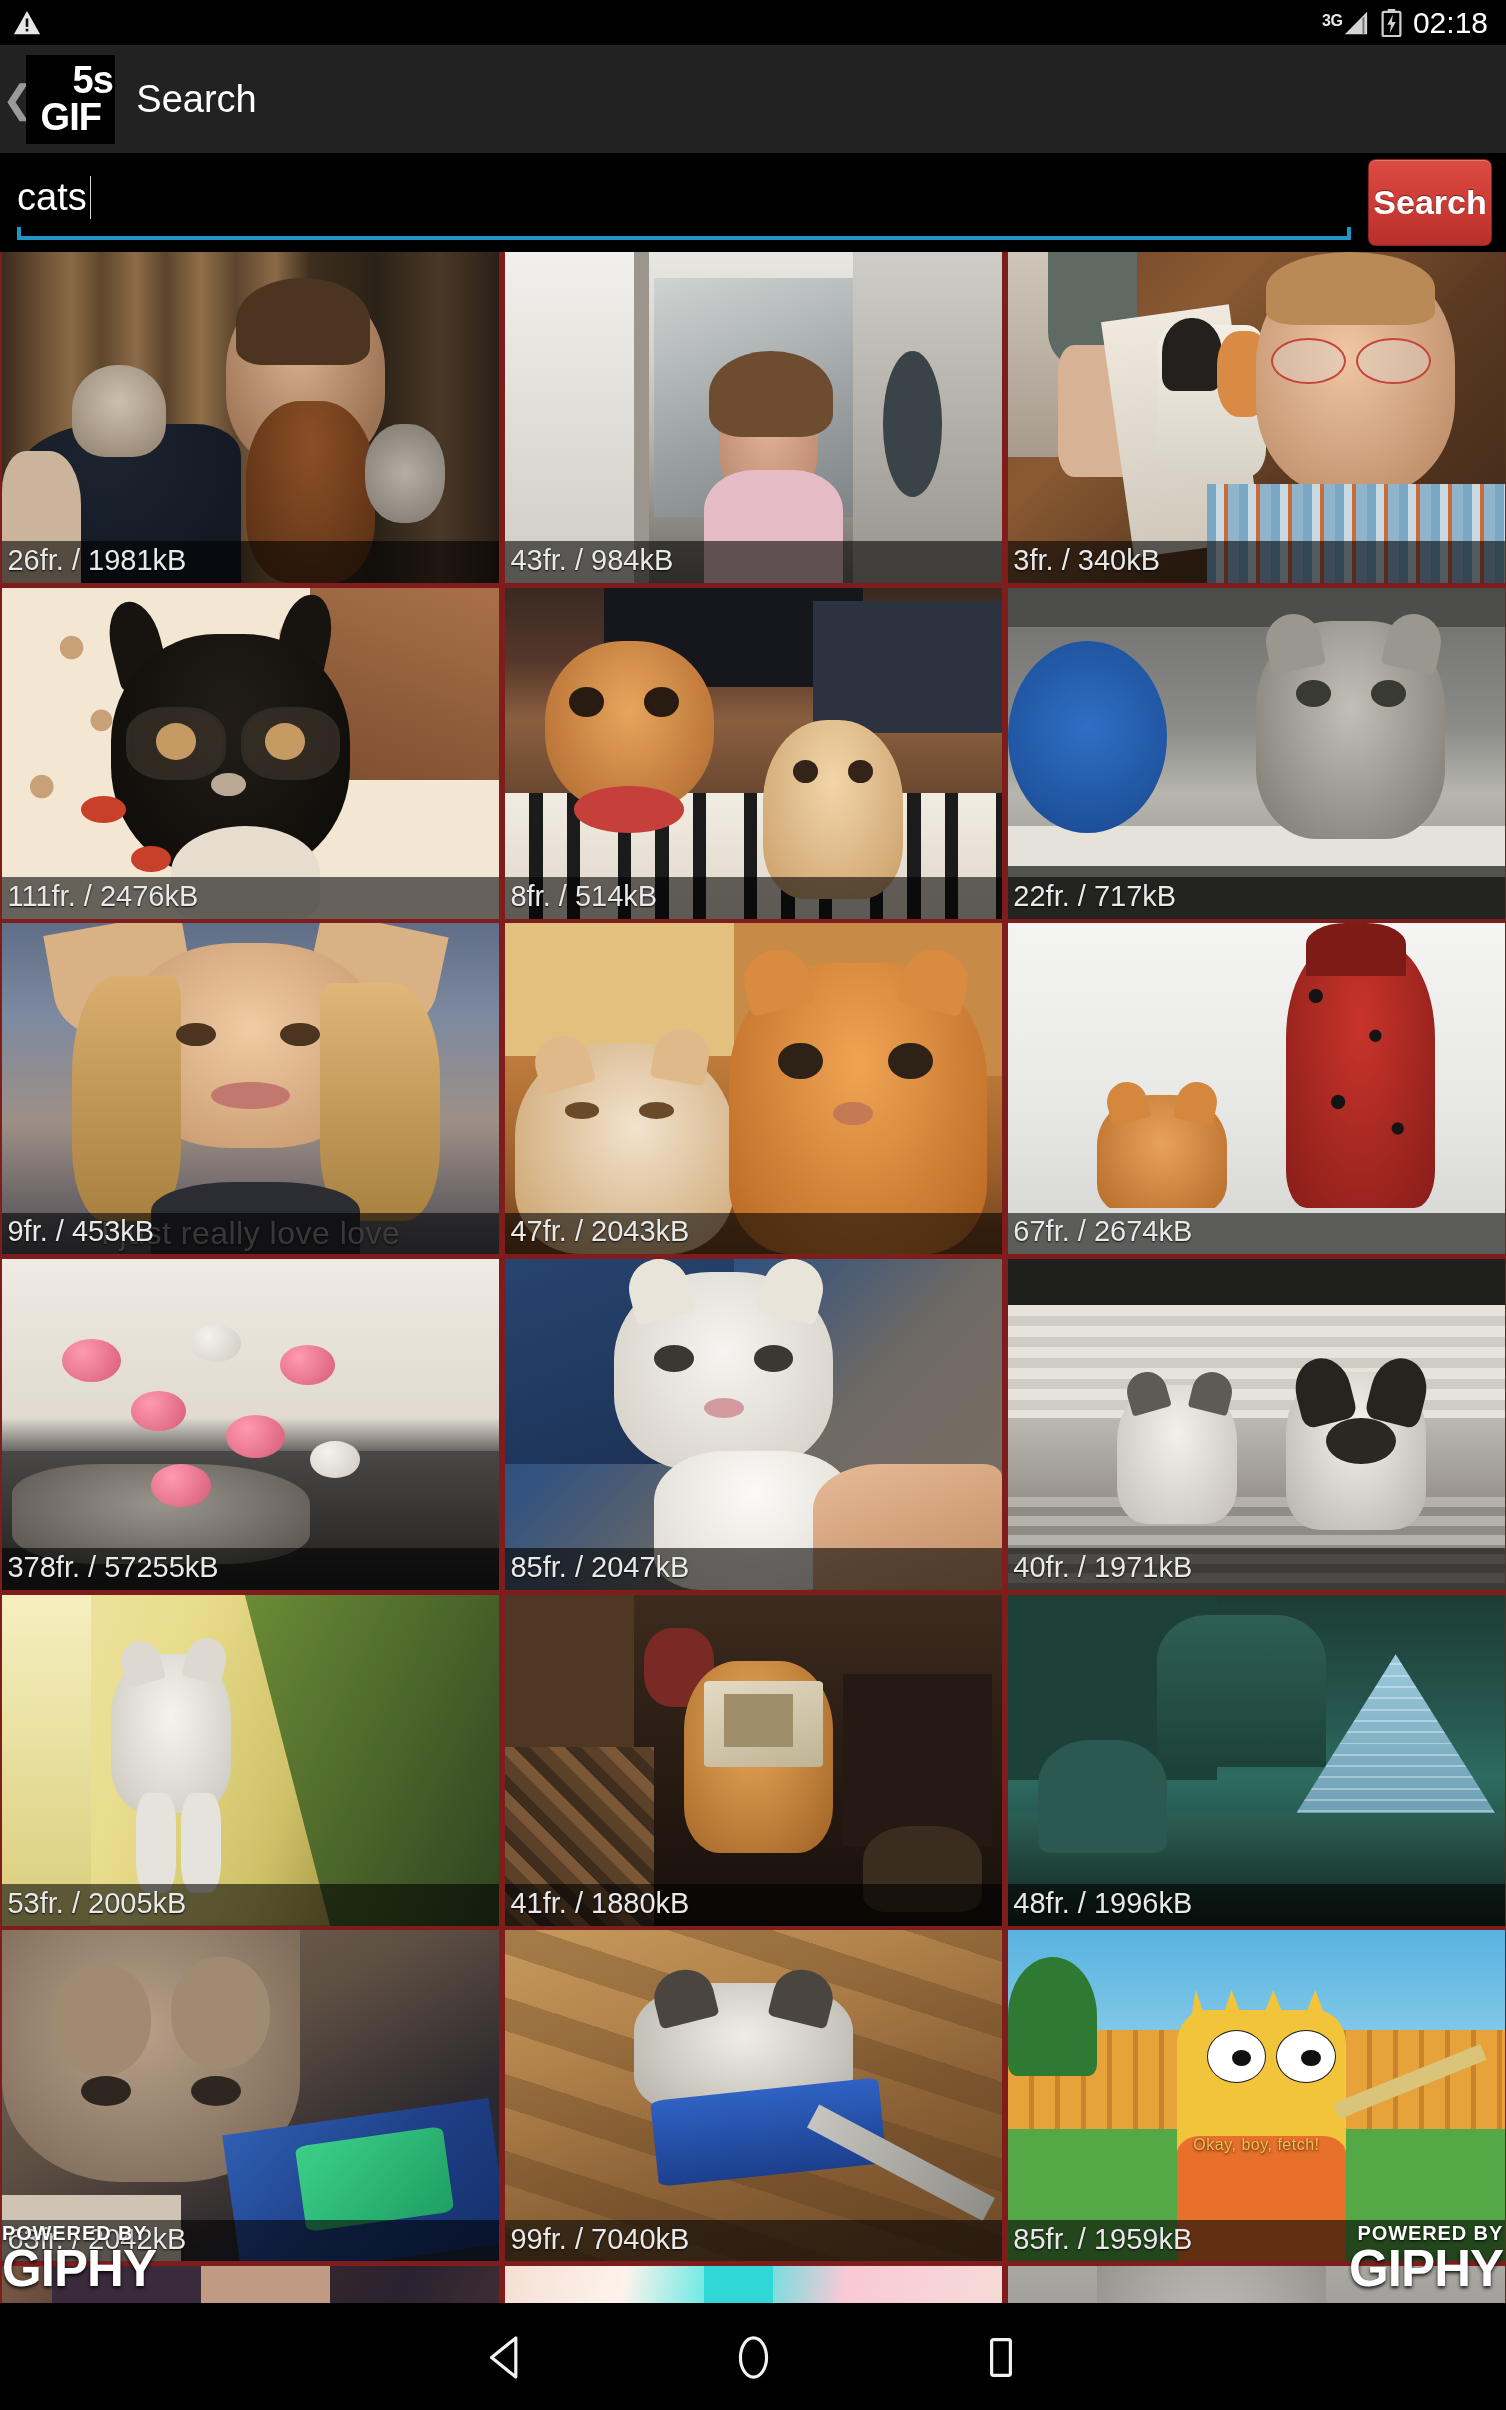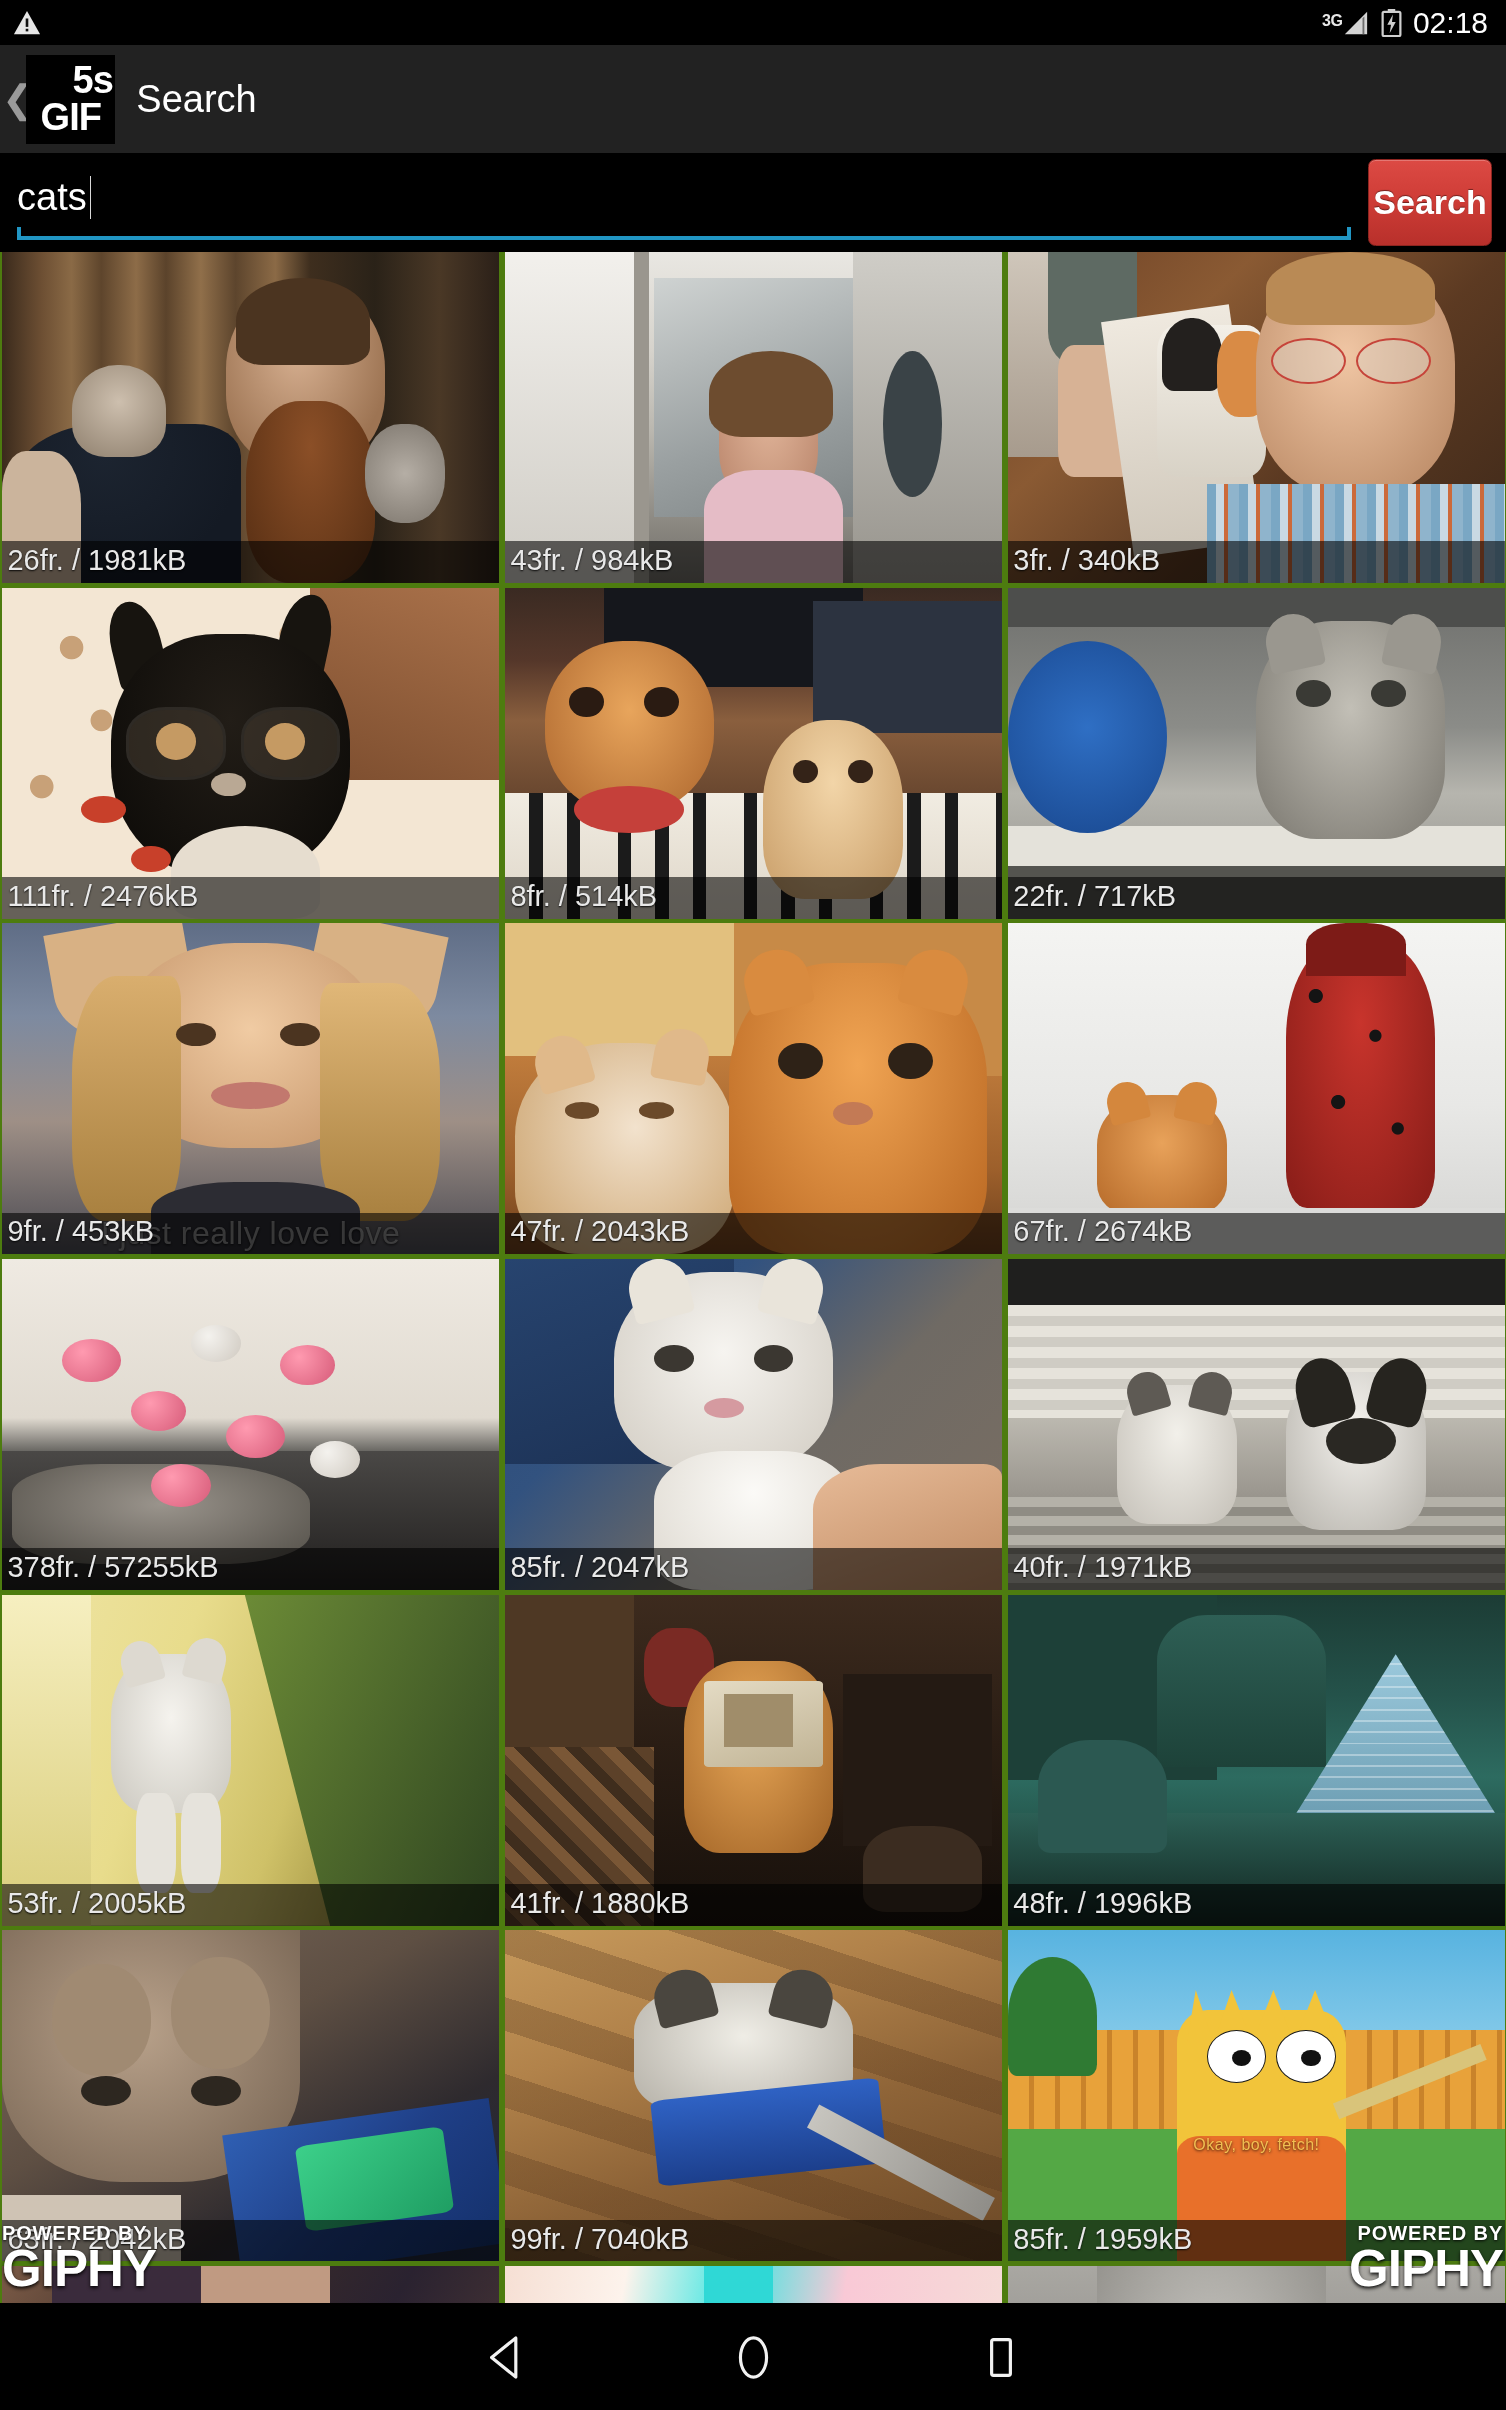--- a/index.html
+++ b/index.html
@@ -72,21 +72,21 @@
     background: linear-gradient(to bottom, #dc4a44 0%, #cf3d37 45%, #b8302b 100%);
     border: 0.9px solid #8e2520;
     display: flex; align-items: center; justify-content: center;
     color: #ffffff; font-size: 34px; font-weight: bold; cursor: pointer;
     text-shadow: 0 -0.9px 0.9px rgba(0,0,0,.45);
     box-shadow: inset 0 0.9px 0 rgba(255,255,255,.25);
     margin-right: 5.6px;
   }
 
   
-  .grid-area { flex: 1 1 auto; position: relative; background: #4d7c0f; overflow: hidden; }
+  .grid-area { flex: 1 1 auto; position: relative; background: #7f1d1d; overflow: hidden; }
   .grid {
     display: grid;
     grid-template-columns: repeat(3, 1fr);
     gap: 4.7px 5.6px;
     padding: 0 1.9px;
   }
   .cell { position: relative; width: 100%; height: 331px; background: #000; overflow: hidden; cursor: pointer; }
   .cell .thumb { position: absolute; inset: 0; overflow: hidden; }
   .cell .caption {
     position: absolute; left: 0; bottom: 0; width: 100%;

